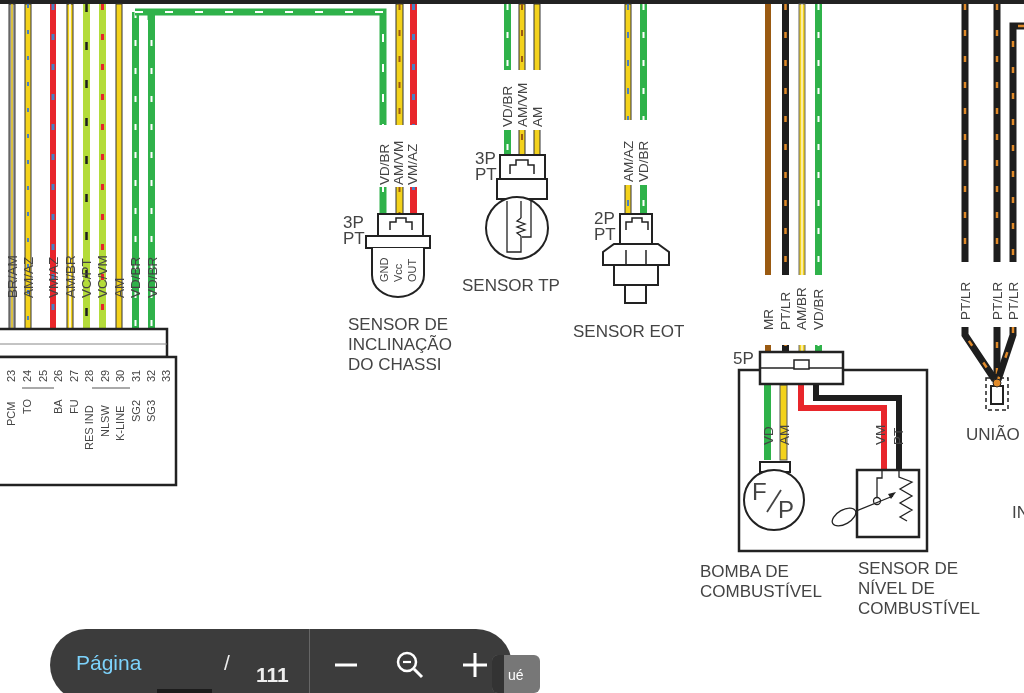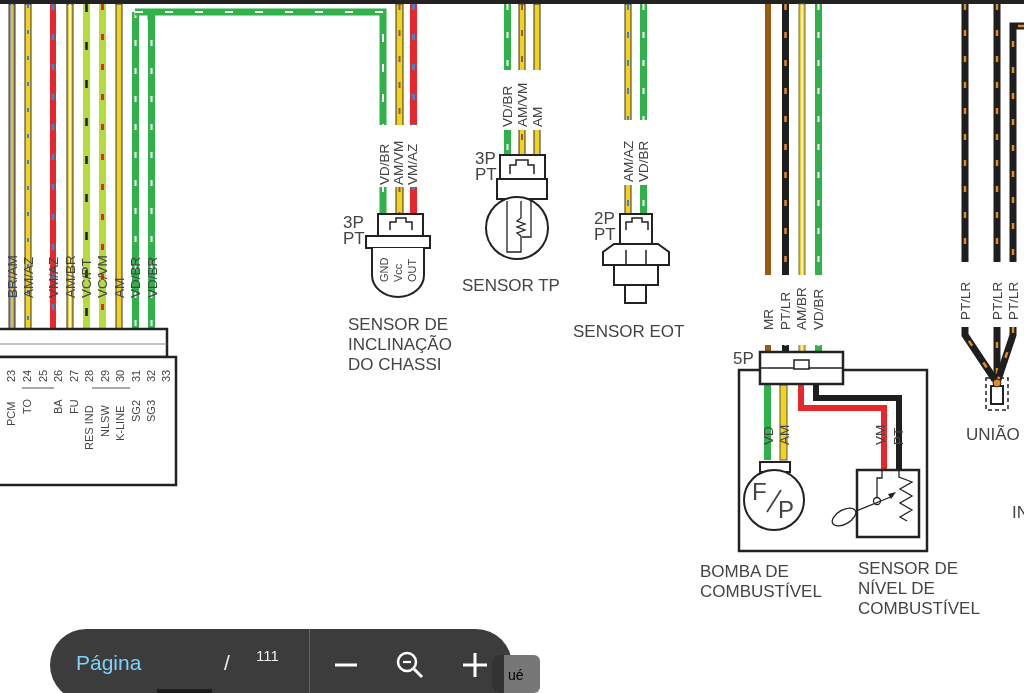--- a/index.html
+++ b/index.html
@@ -8,24 +8,24 @@
   #diagram{position:absolute;left:0;top:0;}
   #diagram text{font-family:"Liberation Sans",sans-serif;fill:#444;}
   .lbl{font-size:17px;}
   .wl{font-size:13.5px;}
   .pin{font-size:11px;}
   .pinn{font-size:11px;}
   #toolbar{position:absolute;left:50px;top:629px;width:462px;height:72px;background:#3c3c3c;border-radius:36px;color:#fff;}
   #toolbar .page-lbl{position:absolute;left:26px;top:22px;font-size:21px;color:#7dd3fc;}
   #toolbar .page-input{position:absolute;left:107px;top:22px;width:55px;height:28px;background:#1c1c1c;color:#0ea5e9;font-size:20px;text-align:center;line-height:28px;margin-top:38px;}
   #toolbar .sep{position:absolute;left:174px;top:22px;font-size:21px;color:#eee;}
-  #toolbar .total{position:absolute;left:206px;top:18px;font-size:15px;color:#eee;}
+  #toolbar .total{position:absolute;left:206px;top:34px;font-size:21px;color:#eee;font-weight:bold;}
   #toolbar .divider{position:absolute;left:259px;top:0;width:1px;height:72px;background:#666;}
   #toolbar .btn{position:absolute;top:16px;width:40px;height:40px;display:flex;align-items:center;justify-content:center;}
-  #tooltip-tab{position:absolute;left:492px;top:655px;width:48px;height:38px;background:#777;border-radius:6px;color:#000000;font-size:14px;}
+  #tooltip-tab{position:absolute;left:492px;top:655px;width:48px;height:38px;background:#777;border-radius:6px;color:#ffffff;font-size:14px;}
   #tooltip-tab span{position:absolute;left:16px;top:12px;}
   #tooltip-tab .shade{position:absolute;left:0;top:0;width:12px;height:38px;background:#333;border-radius:6px 0 0 6px;}
 </style>
 </head>
 <body>
 
 <div id="topbar"></div>
 
 <svg id="diagram" width="1024" height="693">
 

